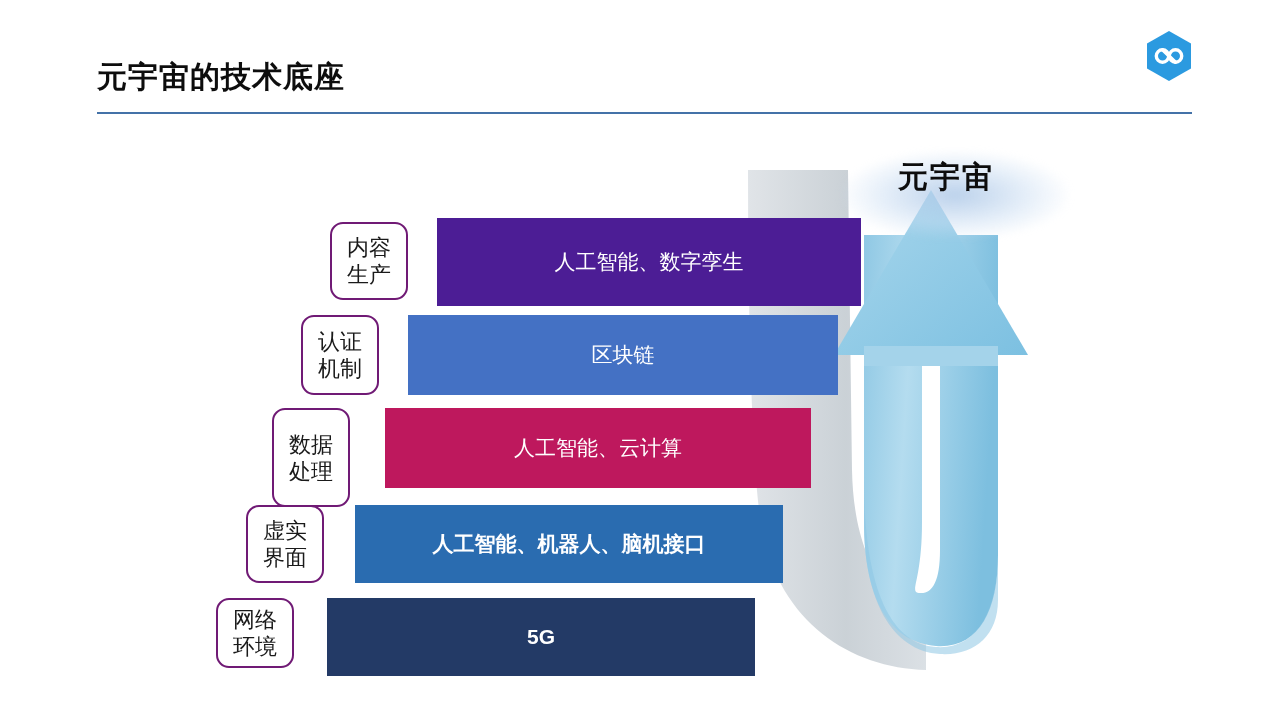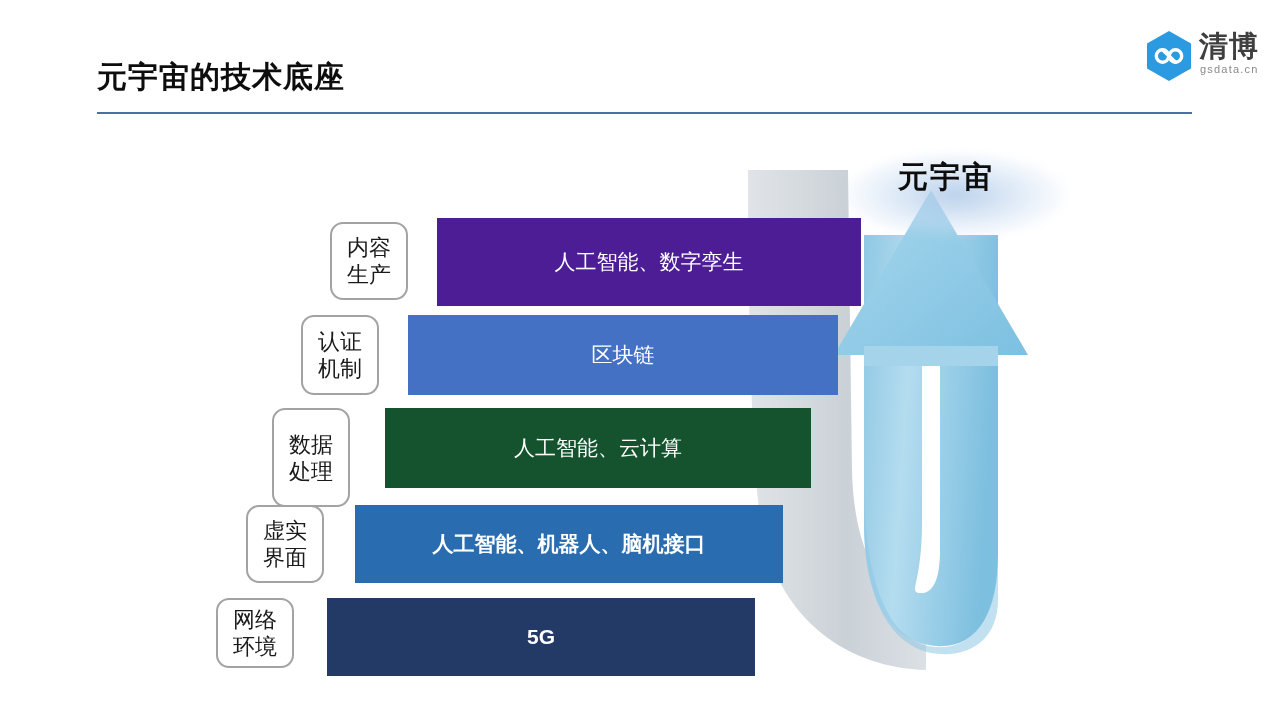--- a/index.html
+++ b/index.html
@@ -57,21 +57,21 @@
 
   
   .bar{
     position:absolute;display:flex;align-items:center;justify-content:center;
     color:#ffffff;font-weight:normal;white-space:nowrap;
   }
   .bar-label{color:#ffffff;}
 
   
   .tag{
-    position:absolute;background:#ffffff;border:2px solid #a3a3a3;
+    position:absolute;background:#ffffff;border:2px solid #701a75;
     border-radius:13px;display:flex;flex-direction:column;
     align-items:center;justify-content:center;
     color:#1a1a1a;font-size:22px;line-height:27px;
     box-sizing:border-box;
   }
   .tag span{display:block;white-space:nowrap;}
 
   
   .meta-caption{
     position:absolute;left:898px;top:158px;
@@ -89,24 +89,20 @@
 
   <div class="logo">
     <svg class="logo-hex" viewBox="0 0 52 52">
       <polygon points="26,1 48,13.5 48,38.5 26,51 4,38.5 4,13.5" fill="#2b9ae0"></polygon>
       <g fill="none" stroke="#ffffff" stroke-width="3.4" stroke-linecap="round">
         <circle cx="19.5" cy="26" r="6.2"></circle>
         <circle cx="32.5" cy="26" r="6.2"></circle>
         <path d="M19.5 19.8 L32.5 32.2"></path>
       </g>
     </svg>
-    <div class="logo-words">
-      <div class="logo-cn">清博</div>
-      <div class="logo-en">gsdata.cn</div>
-    </div>
   </div>
 
   <div class="ribbon-shadow">
     <svg width="250" height="549" viewBox="0 0 250 549">
       <defs>
         <linearGradient id="shadowGrad" x1="0" y1="0" x2="1" y2="0">
           <stop offset="0%" stop-color="#d6dbe0"></stop>
           <stop offset="55%" stop-color="#b9c2c9"></stop>
           <stop offset="100%" stop-color="#cfd6dc"></stop>
         </linearGradient>
@@ -163,21 +159,21 @@
         <span>内容</span>
         <span>生产</span>
       </div>
       <div class="bar" style="left: 408px; top: 315px; width: 430px; height: 80px; background: rgb(68, 113, 196);">
         <span class="bar-label" style="font-size: 21px;">区块链</span>
       </div>
       <div class="tag" style="left: 301px; top: 315px; width: 78px; height: 80px;">
         <span>认证</span>
         <span>机制</span>
       </div>
-      <div class="bar" style="left: 385px; top: 408px; width: 426px; height: 80px; background: #14532d;">
+      <div class="bar" style="left: 385px; top: 408px; width: 426px; height: 80px; background: #be185d;">
         <span class="bar-label" style="font-size: 21px;">人工智能、云计算</span>
       </div>
       <div class="tag" style="left: 272px; top: 408px; width: 78px; height: 99px;">
         <span>数据</span>
         <span>处理</span>
       </div>
       <div class="bar" style="left: 355px; top: 505px; width: 428px; height: 78px; background: rgb(42, 108, 176);">
         <span class="bar-label" style="font-size: 21px; font-weight: bold;">人工智能、机器人、脑机接口</span>
       </div>
       <div class="tag" style="left: 246px; top: 505px; width: 78px; height: 78px;">

